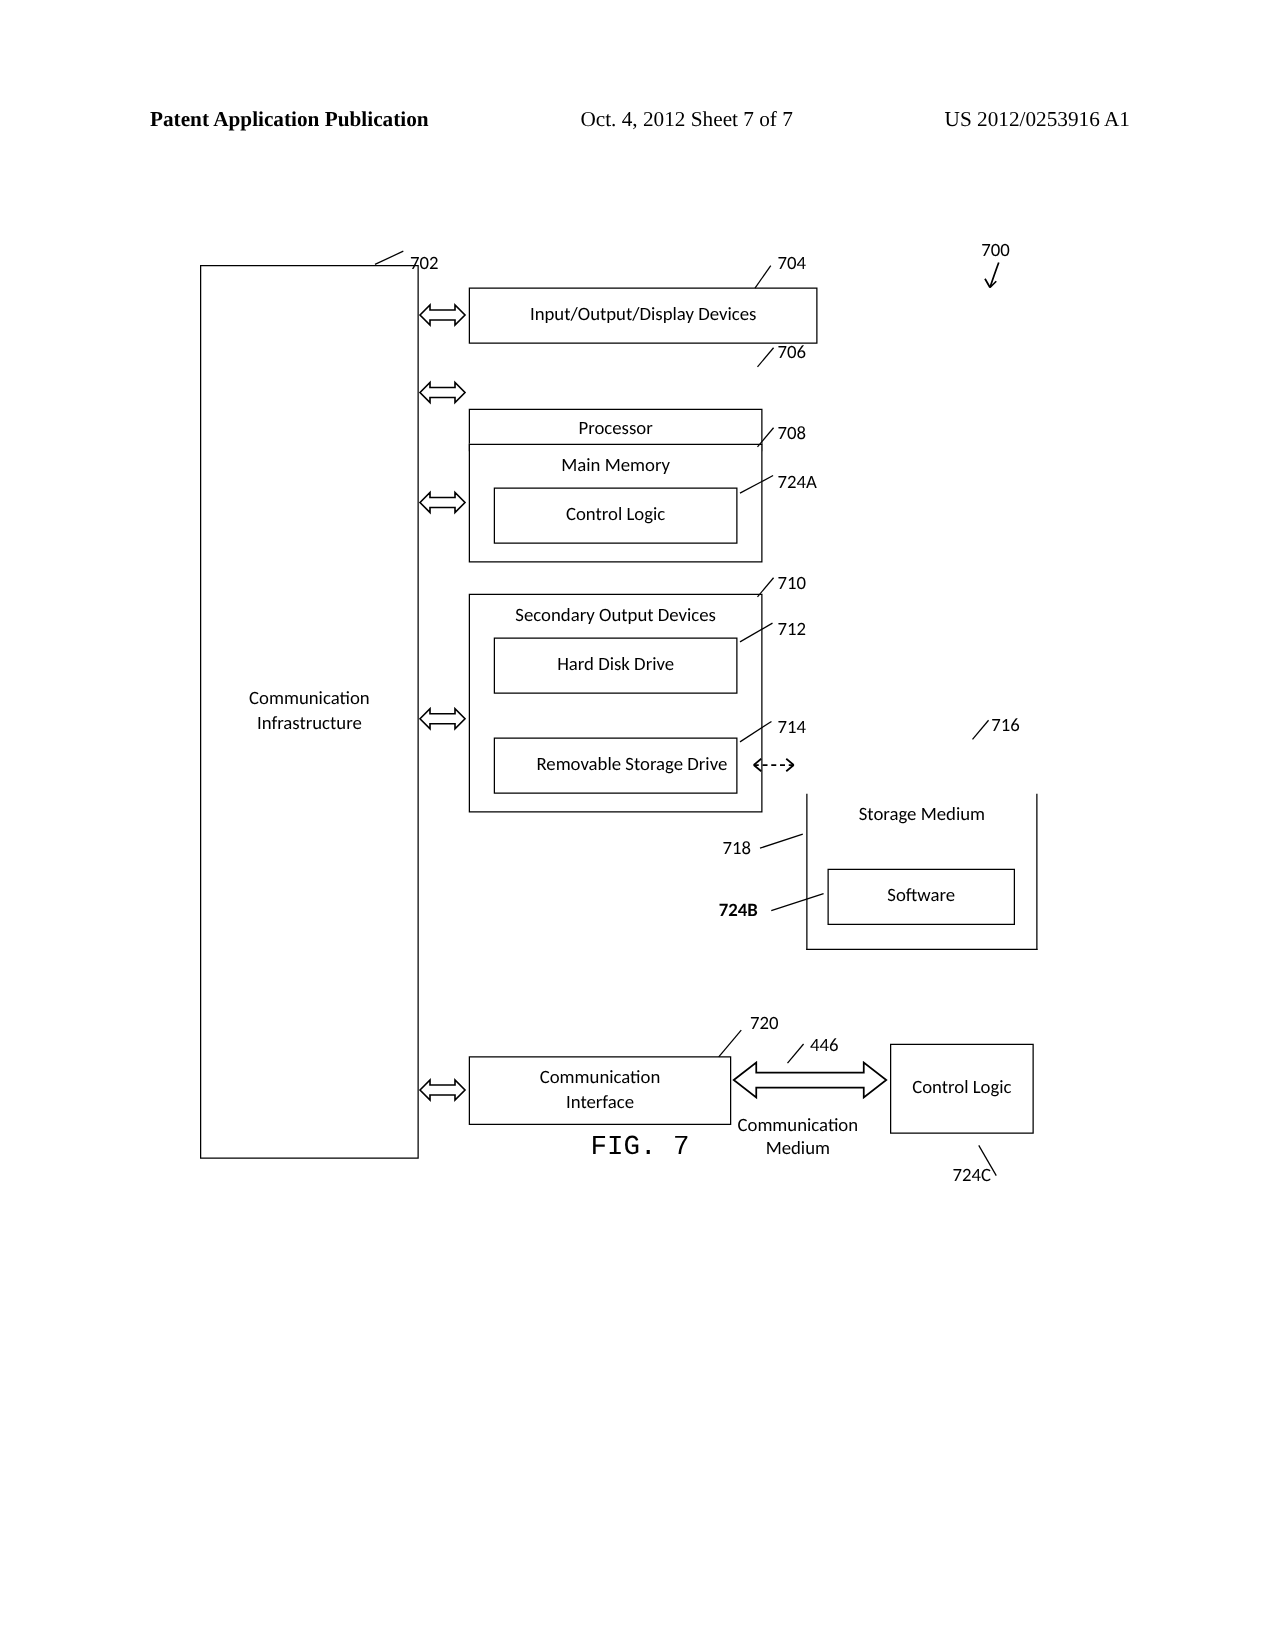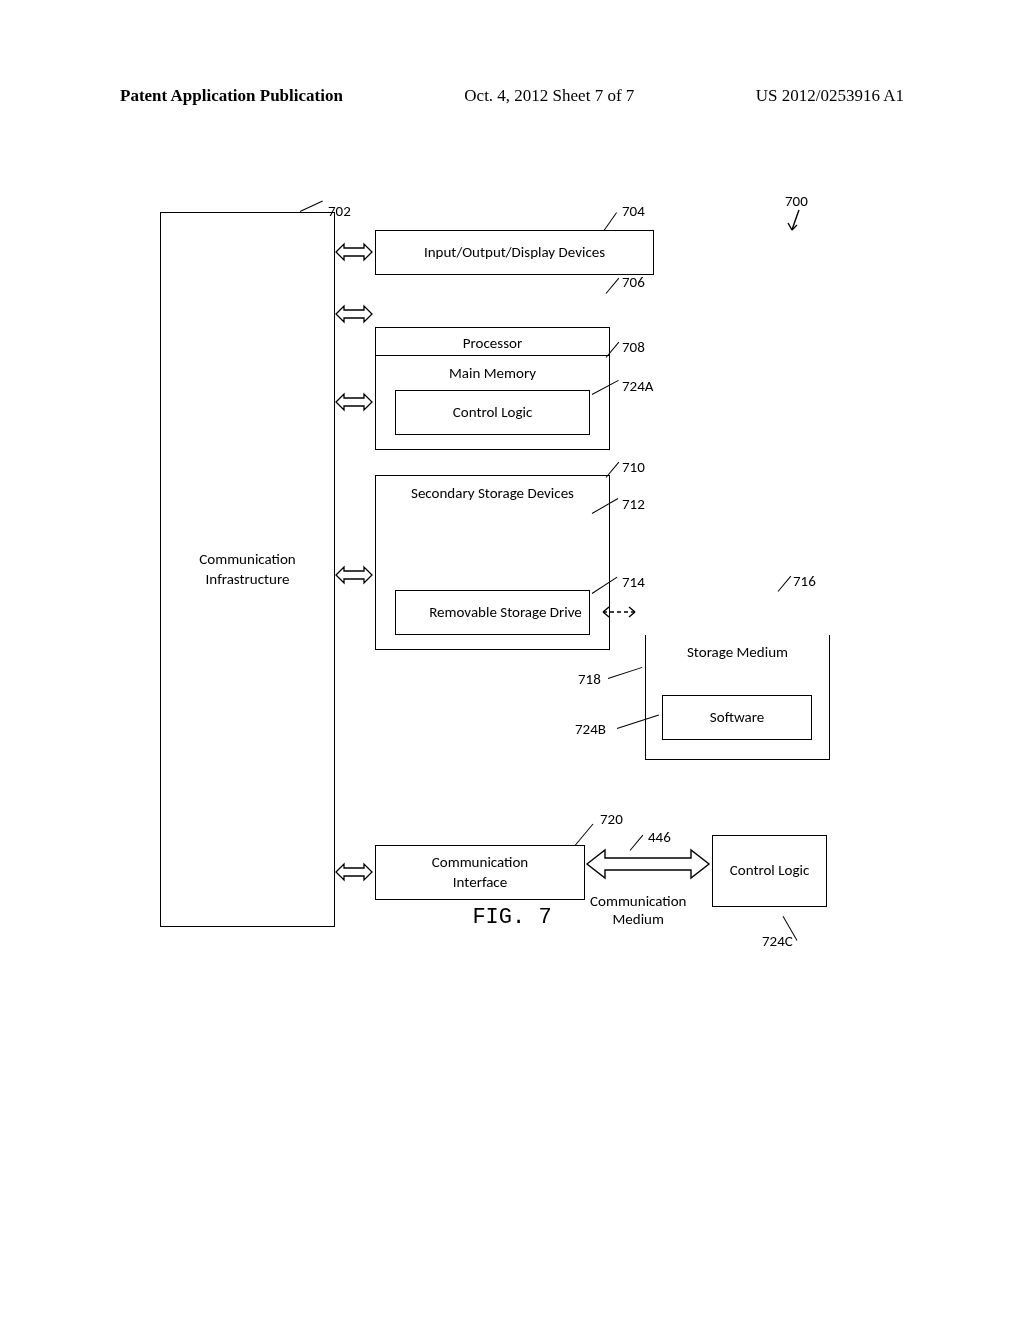--- a/index.html
+++ b/index.html
@@ -152,30 +152,33 @@
       </svg>
   </div>
 
   <div class="box" style="left:395px; top:210px; width:195px; height:45px;">
     <span>Control Logic</span>
   </div>
   <div class="lead" style="left:622px; top:197px;">724A</div>
   <div class="lead-line" style="left:592px; top:214px; width:30px; height:1px; transform: rotate(-28deg); transform-origin:left center;"></div>
 
   <div class="box" style="left:375px; top:295px; width:235px; height:175px; align-items:flex-start; padding-top:8px;">
-    <span>Secondary Storage Devices</span>
+    <span>Secondary Output Devices</span>
   </div>
   <div class="lead" style="left:622px; top:278px;">710</div>
   <div class="lead-line" style="left:606px; top:297px; width:20px; height:1px; transform: rotate(-50deg); transform-origin:left center;"></div>
   <div class="bidir-arrow" style="left:334px; top:385px;">
     <svg viewBox="0 0 40 20">
         <path d="M2 10 L10 2 L10 6 L30 6 L30 2 L38 10 L30 18 L30 14 L10 14 L10 18 Z" fill="#fff" stroke="#000" stroke-width="1.3"></path>
       </svg>
   </div>
 
+  <div class="box" style="left:395px; top:330px; width:195px; height:45px;">
+    <span>Hard Disk Drive</span>
+  </div>
   <div class="lead" style="left:622px; top:315px;">712</div>
   <div class="lead-line" style="left:592px; top:333px; width:30px; height:1px; transform: rotate(-30deg); transform-origin:left center;"></div>
 
   <div class="box" style="left:395px; top:410px; width:195px; height:45px;padding-left:26px;">
     <span>Removable Storage Drive</span>
   </div>
   <div class="lead" style="left:622px; top:393px;">714</div>
   <div class="lead-line" style="left:592px; top:413px; width:30px; height:1px; transform: rotate(-33deg); transform-origin:left center;"></div>
 
   <div class="dash-bidir" style="left:595px; top:425px;">
@@ -191,21 +194,21 @@
 
   <div class="box box-open-top" style="left:645px; top:455px; width:185px; height:125px; align-items:flex-start; padding-top:8px;">
     <span>Storage Medium</span>
   </div>
   <div class="lead" style="left:578px; top:490px;">718</div>
   <div class="lead-line" style="left:608px; top:498px; width:36px; height:1px; transform: rotate(-18deg); transform-origin:left center;"></div>
 
   <div class="box" style="left:662px; top:515px; width:150px; height:45px;">
     <span>Software</span>
   </div>
-  <div class="lead" style="left:575px; top:540px;">724B</div>
+  <div class="lead" style="left:575px; top:540px;font-weight:bold;">724B</div>
   <div class="lead-line" style="left:617px; top:548px; width:44px; height:1px; transform: rotate(-18deg); transform-origin:left center;"></div>
 
   <div class="box" style="left:375px; top:665px; width:210px; height:55px;">
     <span style="white-space:pre-line;">Communication
 Interface</span>
   </div>
   <div class="bidir-arrow" style="left:334px; top:682px;">
     <svg viewBox="0 0 40 20">
         <path d="M2 10 L10 2 L10 6 L30 6 L30 2 L38 10 L30 18 L30 14 L10 14 L10 18 Z" fill="#fff" stroke="#000" stroke-width="1.3"></path>
       </svg>

